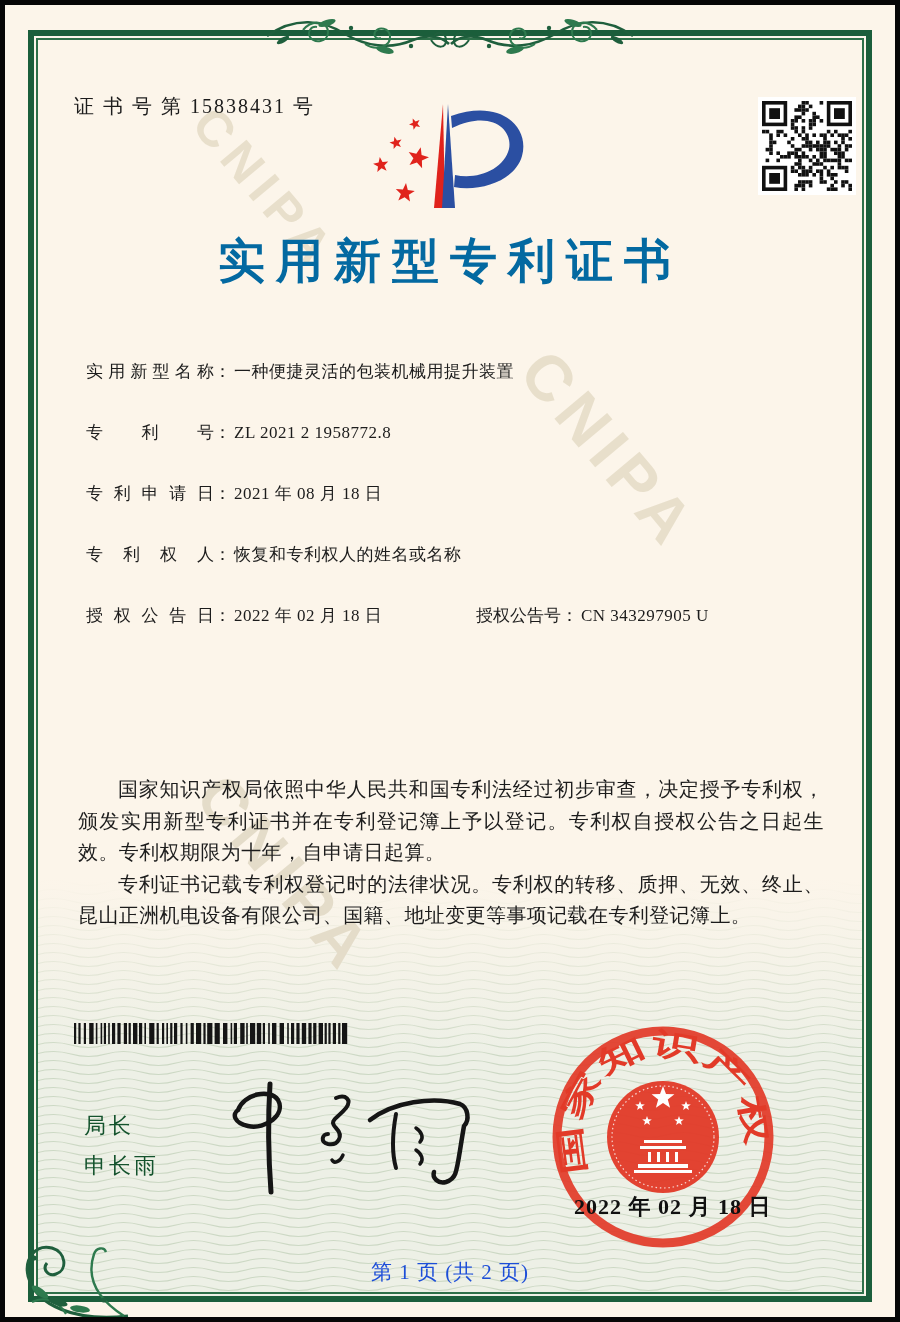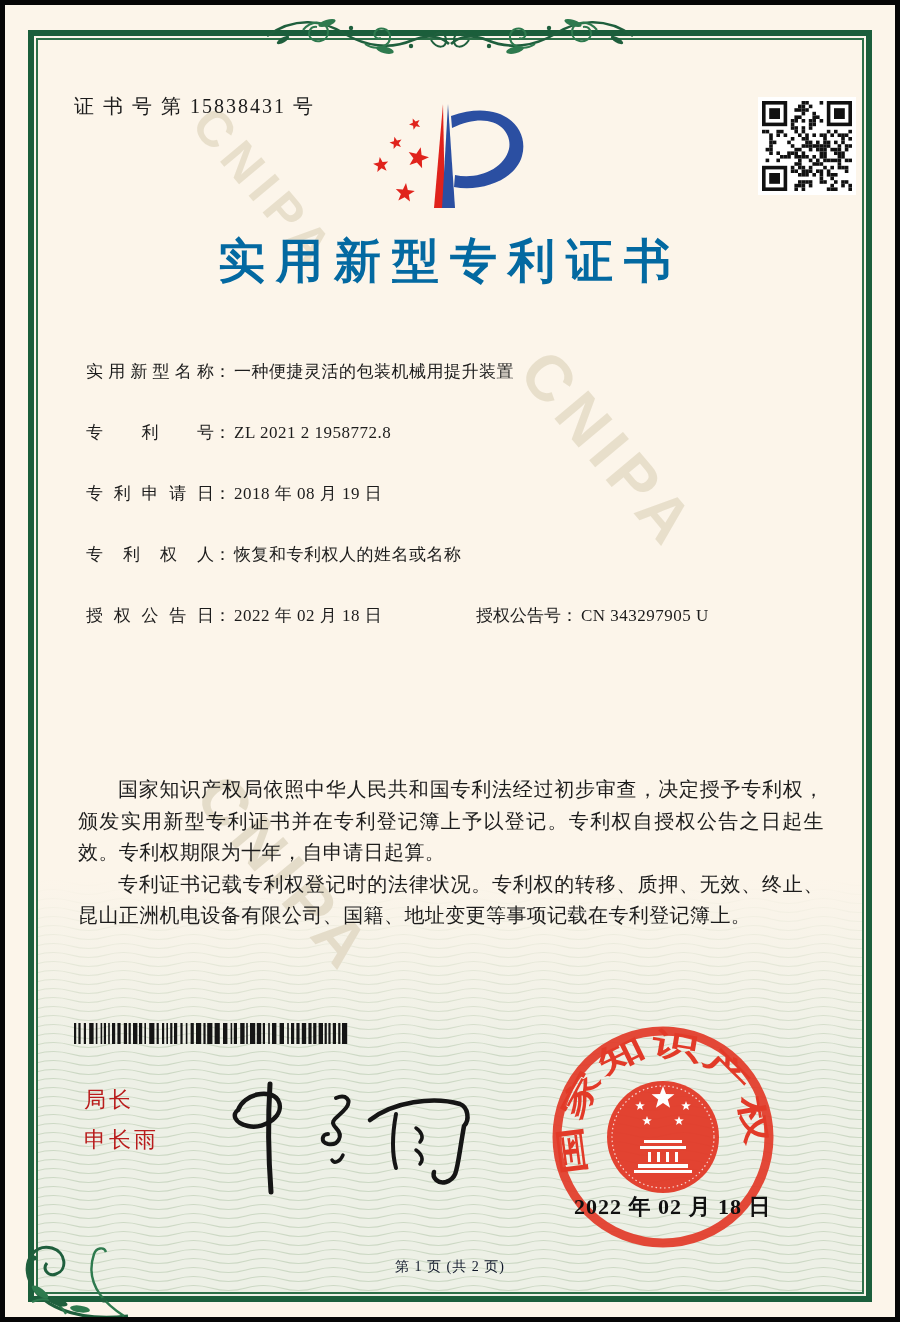--- a/index.html
+++ b/index.html
@@ -29,28 +29,28 @@
   .fields { position:absolute; left:86px; right:60px; top:360px; z-index:4; font-size:17px; }
   .frow { position:relative; height:25px; margin-bottom:36px; white-space:nowrap; }
   .flabel { display:inline-block; width:128px; text-align:justify; text-align-last:justify; }
   .fcolon { display:inline-block; }
   .fvalue { display:inline-block; margin-left:3px; letter-spacing:0.5px; }
   .grant-right { position:absolute; left:390px; top:0; }
   .paras { position:absolute; left:78px; right:76px; top:774px; z-index:4;
     font-size:20px; line-height:31.5px; text-align:justify; letter-spacing:0.4px; }
   .paras p { text-indent:2em; }
   .barcode { position:absolute; left:74px; top:1023px; z-index:4; }
-  .director { position:absolute; left:84px; top:1080px; z-index:4;
-    font-family:"Liberation Sans","DejaVu Sans",sans-serif; font-size:22px; line-height:40px; letter-spacing:3px; color:#b91c1c; }
+  .director { position:absolute; left:84px; top:1106px; z-index:4;
+    font-family:"Liberation Sans","DejaVu Sans",sans-serif; font-size:22px; line-height:40px; letter-spacing:3px; color:#14532d; }
   .signature { position:absolute; left:218px; top:1080px; z-index:4; }
   .seal { position:absolute; left:548px; top:1022px; z-index:4; }
   .seal-date { position:absolute; left:574px; top:1192px; width:220px; z-index:5;
     font-size:22px; font-weight:bold; letter-spacing:1px; color:#101010; }
   .footer { position:absolute; left:0; right:0; top:1258px; text-align:center; z-index:4;
-    font-size:14px; letter-spacing:1px; color:#0f172a; }
+    font-size:21px; letter-spacing:1px; color:#1d4ed8; }
   .orn-top { position:absolute; left:265px; top:6px; z-index:4; }
   .orn-corner { position:absolute; left:6px; top:1236px; z-index:4; }
 </style>
 </head>
 <body>
 
 <div class="page">
 
   <svg class="waves" width="828" height="420">
     <rect x="0" y="0" width="828" height="420" fill="#edf0e6"></rect>
@@ -366,21 +366,21 @@
   <div class="title">实用新型专利证书</div>
 
   <div class="fields">
     <div class="frow">
       <span class="flabel">实用新型名称</span><span class="fcolon">：</span><span class="fvalue">一种便捷灵活的包装机械用提升装置</span>
     </div>
     <div class="frow">
       <span class="flabel">专利号</span><span class="fcolon">：</span><span class="fvalue">ZL 2021 2 1958772.8</span>
     </div>
     <div class="frow">
-      <span class="flabel">专利申请日</span><span class="fcolon">：</span><span class="fvalue">2018 年 08 月 19 日</span>
+      <span class="flabel">专利申请日</span><span class="fcolon">：</span><span class="fvalue">2021 年 08 月 18 日</span>
     </div>
     <div class="frow">
       <span class="flabel">专利权人</span><span class="fcolon">：</span><span class="fvalue">恢复和专利权人的姓名或名称</span>
     </div>
     <div class="frow">
       <span class="flabel">授权公告日</span><span class="fcolon">：</span><span class="fvalue">2022 年 02 月 18 日</span>
       <span class="grant-right">
         <span>授权公告号</span><span>：</span><span class="fvalue">CN 343297905 U</span>
       </span>
     </div>

